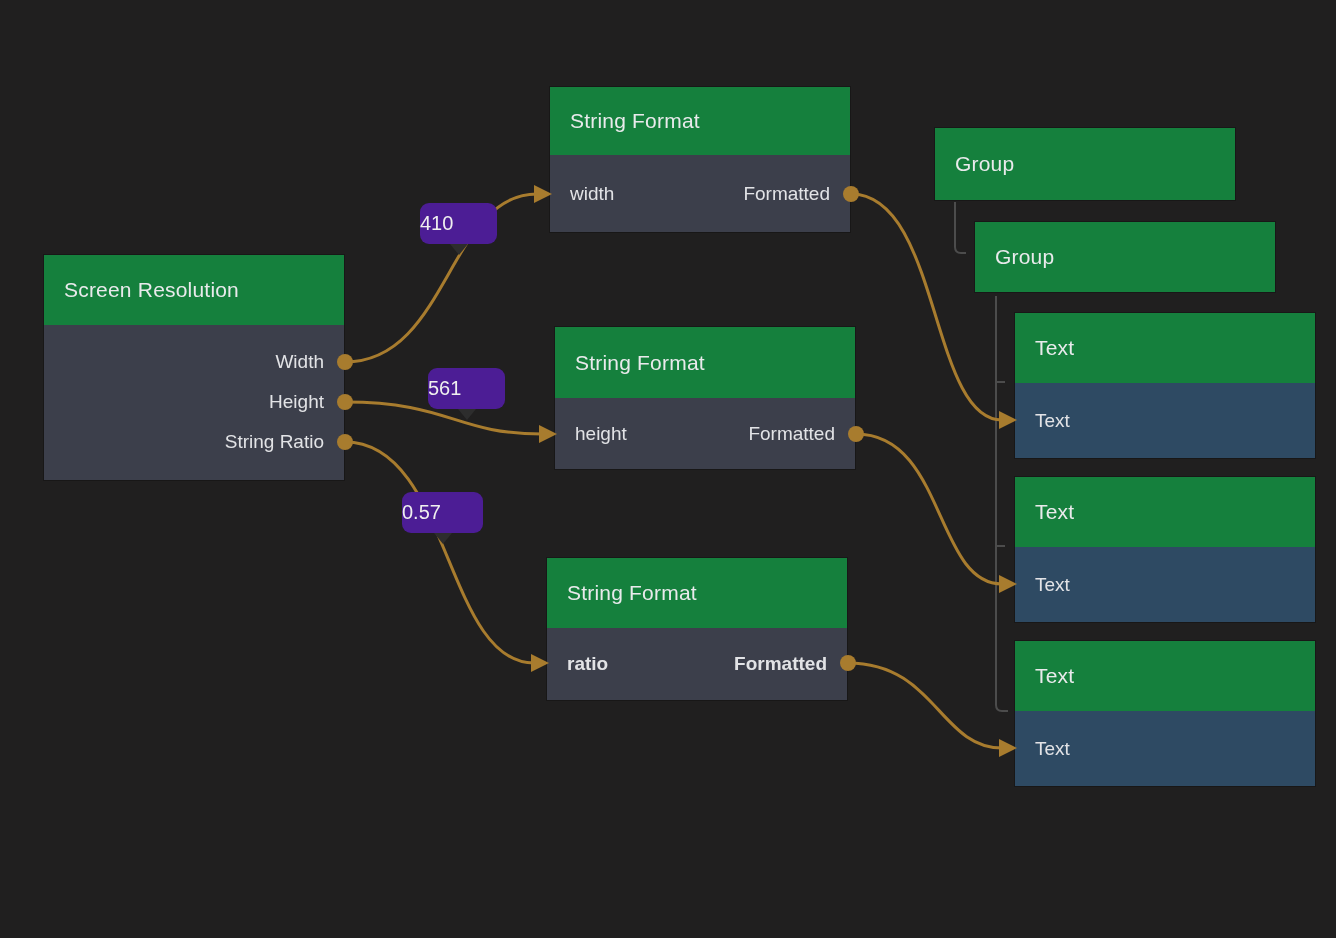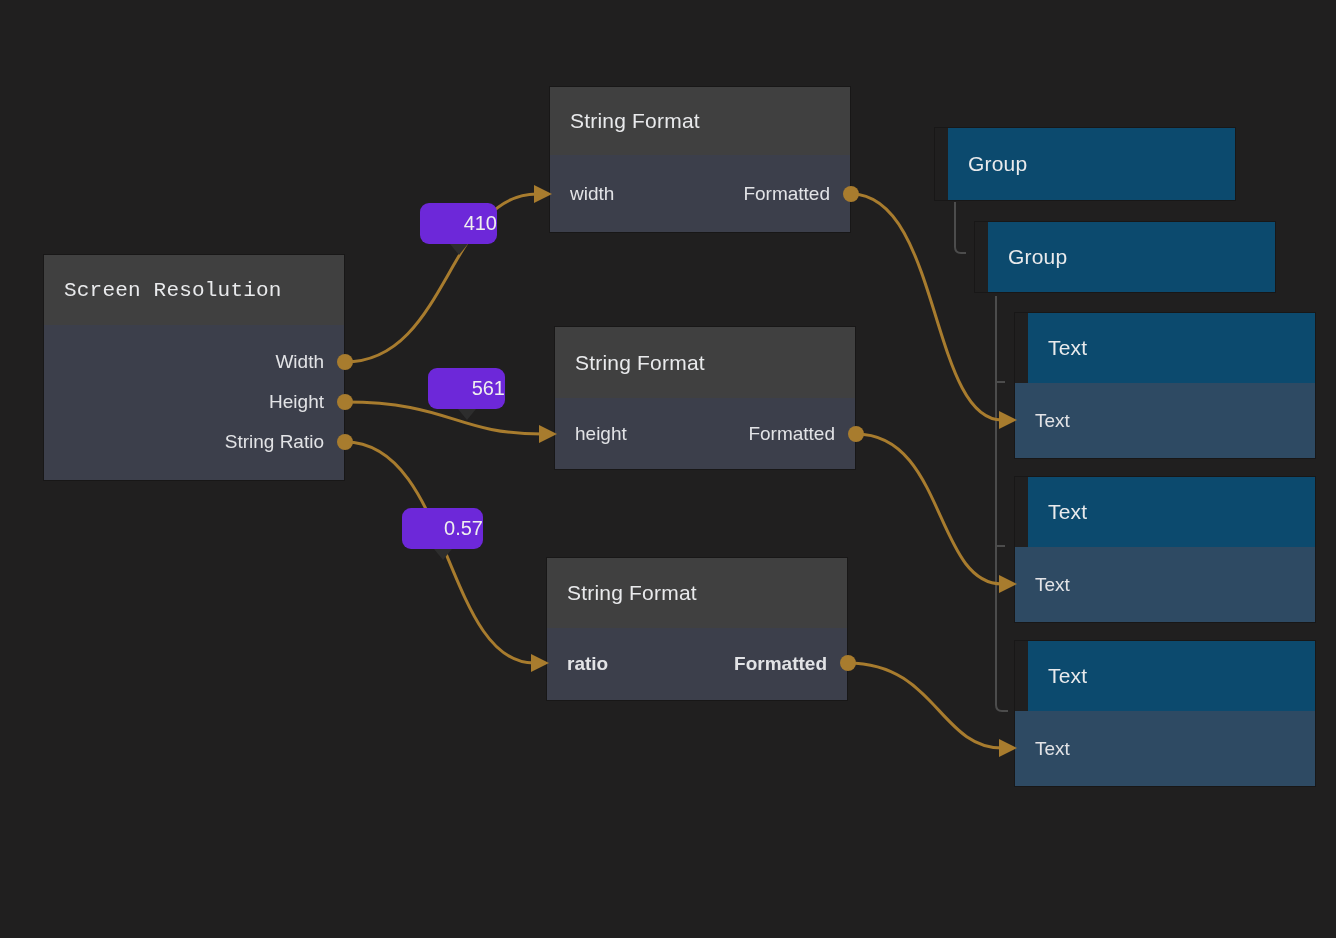--- a/index.html
+++ b/index.html
@@ -16,64 +16,64 @@
   
   .node { position: absolute; z-index: 1; box-shadow: 0 0 0 1px rgba(0,0,0,0.25); }
   .node .hdr {
     display: flex; align-items: center;
     padding-left: 20px;
     font-size: 21px; color: #e9eaec;
     letter-spacing: 0.2px;
   }
   .node .body { position: relative; }
 
-  .gray .hdr  { background: #404040; }
+  .gray .hdr  { background: #15803d; }
   .gray .body { background: #3c3f4b; }
-  .blue .hdr  { background: #0c4a6e; margin-left: 13px; }
+  .blue .hdr  { background: #15803d; }
   .blue .body { background: #2e4a63; }
 
   .row {
     height: 40px; display: flex; align-items: center;
     font-size: 19px; color: #e2e3e6;
   }
   .row.out { justify-content: flex-end; padding-right: 20px; }
 
   
   .iorow { height: 100%; display: flex; align-items: center; padding: 0 20px;
            font-size: 19px; color: #e2e3e6; }
   .iorow.space { justify-content: space-between; }
 
   
   svg.wires { position: absolute; inset: 0; z-index: 2; pointer-events: none; }
 
   
   .badge {
     position: absolute; z-index: 3;
-    background: #6d28d9;
+    background: #4c1d95;
     border-radius: 9px;
     color: #efefef; font-size: 20px;
-    display: flex; align-items: center; justify-content: flex-end; padding-left: 37px;
+    display: flex; align-items: center; justify-content: flex-start;
   }
   .badge::after {
     content: "";
     position: absolute;
     left: 50%; top: 100%;
     transform: translateX(-50%);
     border-left: 9px solid transparent;
     border-right: 9px solid transparent;
     border-top: 11px solid #2d2d2d;
   }
 </style>
 </head>
 <body>
 
 <div class="canvas">
 
   <div class="node gray" style="left:44px; top:255px; width:300px;">
-    <div class="hdr" style="height:70px;font-family:Liberation Mono, monospace;">Screen Resolution</div>
+    <div class="hdr" style="height:70px;">Screen Resolution</div>
     <div class="body" style="height:155px; padding-top:17px;">
       <div class="row out">
         <span>Width</span>
       </div>
       <div class="row out">
         <span>Height</span>
       </div>
       <div class="row out">
         <span>String Ratio</span>
       </div>
@@ -181,17 +181,17 @@
       <circle cx="848" cy="663" r="8"></circle>
     </g>
   </svg>
 
   <div class="badge" style="left:420px; top:203px; width:77px; height:41px;">
     <span>410</span>
   </div>
   <div class="badge" style="left:428px; top:368px; width:77px; height:41px;">
     <span>561</span>
   </div>
-  <div class="badge" style="left:402px; top:492px; width:81px; height:41px;margin-top:16px;">
+  <div class="badge" style="left:402px; top:492px; width:81px; height:41px;">
     <span>0.57</span>
   </div>
 
 </div>
 
 </body></html>

